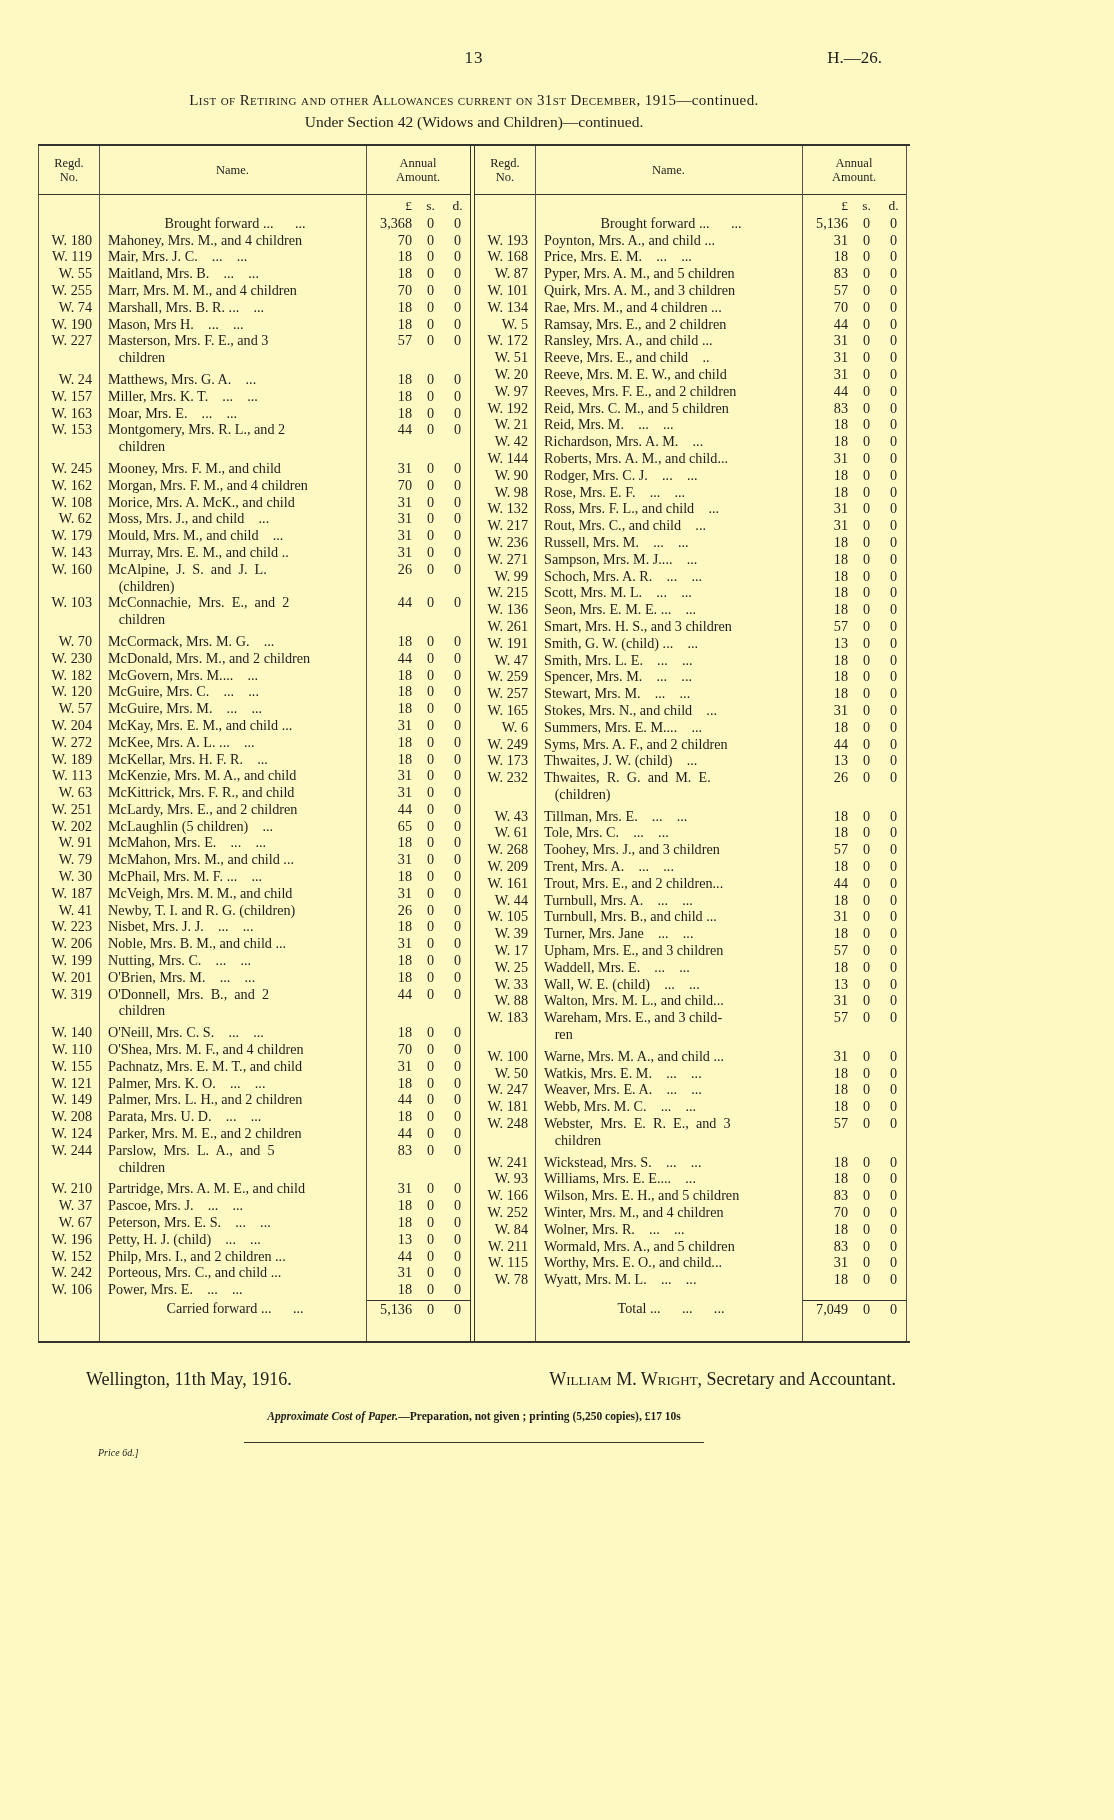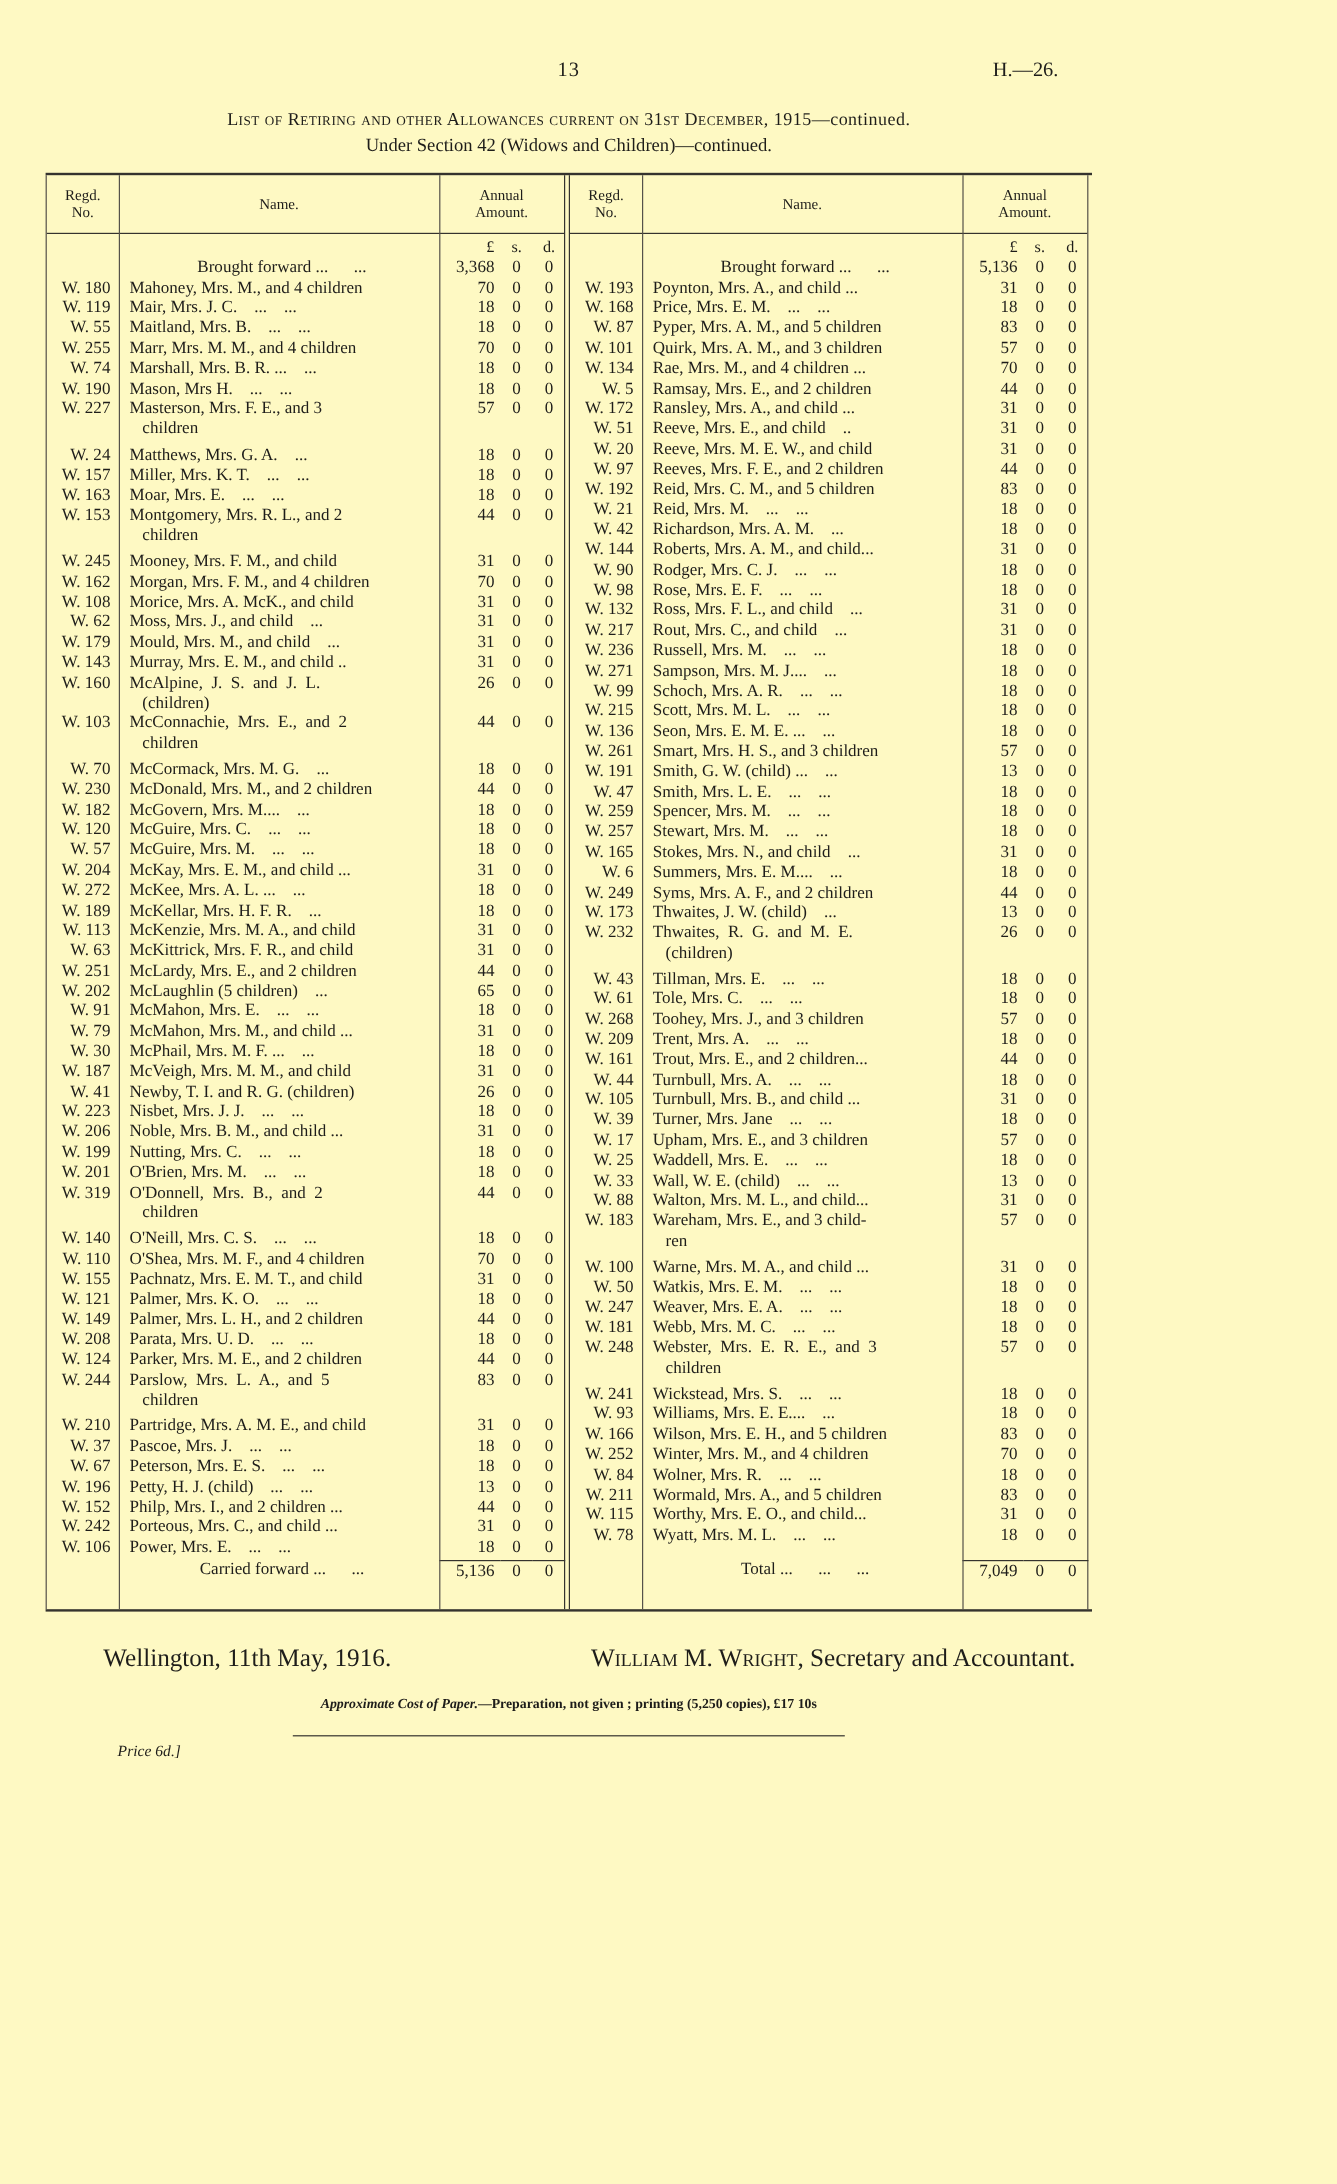--- a/index.html
+++ b/index.html
@@ -58,27 +58,27 @@
   .cno { text-align:right; padding-right:7px; }
   .cn  { padding-left:9px; padding-right:4px; white-space:pre-wrap; }
   .ca  { text-align:right; padding-right:5px; }
   .cs, .cd { text-align:center; }
   .row.gap { margin-top:5px; }
   .row.forward .cn { text-align:center; }
   .row.sum { margin-top:auto; padding-top:2px; }
   .row.sum .ca, .row.sum .cs, .row.sum .cd { border-top:1px solid #35332e; }
 
   
-  .sig-row { display:flex; justify-content:space-between; margin-top:26px; padding:0 14px 0 48px; font-size:21px; }
+  .sig-row { display:flex; justify-content:space-between; margin-top:26px; padding:0 14px 0 48px; font-size:18px; }
   .cost-line { text-align:center; margin-top:20px; font-size:11.5px; }
   .cost-line .lbl { font-style:italic; font-weight:bold; }
   .cost-line .txt { font-weight:bold; }
   .footrule { width:460px; height:1px; background:#35332e; margin:20px auto 0 auto; }
   .authority { text-align:center; margin-top:11px; font-size:13.5px; }
-  .price { font-style:italic; font-size:13px; margin-top:4px; margin-left:60px; }
+  .price { font-style:italic; font-size:10px; margin-top:4px; margin-left:60px; }
 </style>
 </head>
 <body>
 
 <div class="page">
   <div class="content">
 
     <div class="pghead">
       <div class="pageno">13</div>
       <div class="docref">H.—26.</div>

